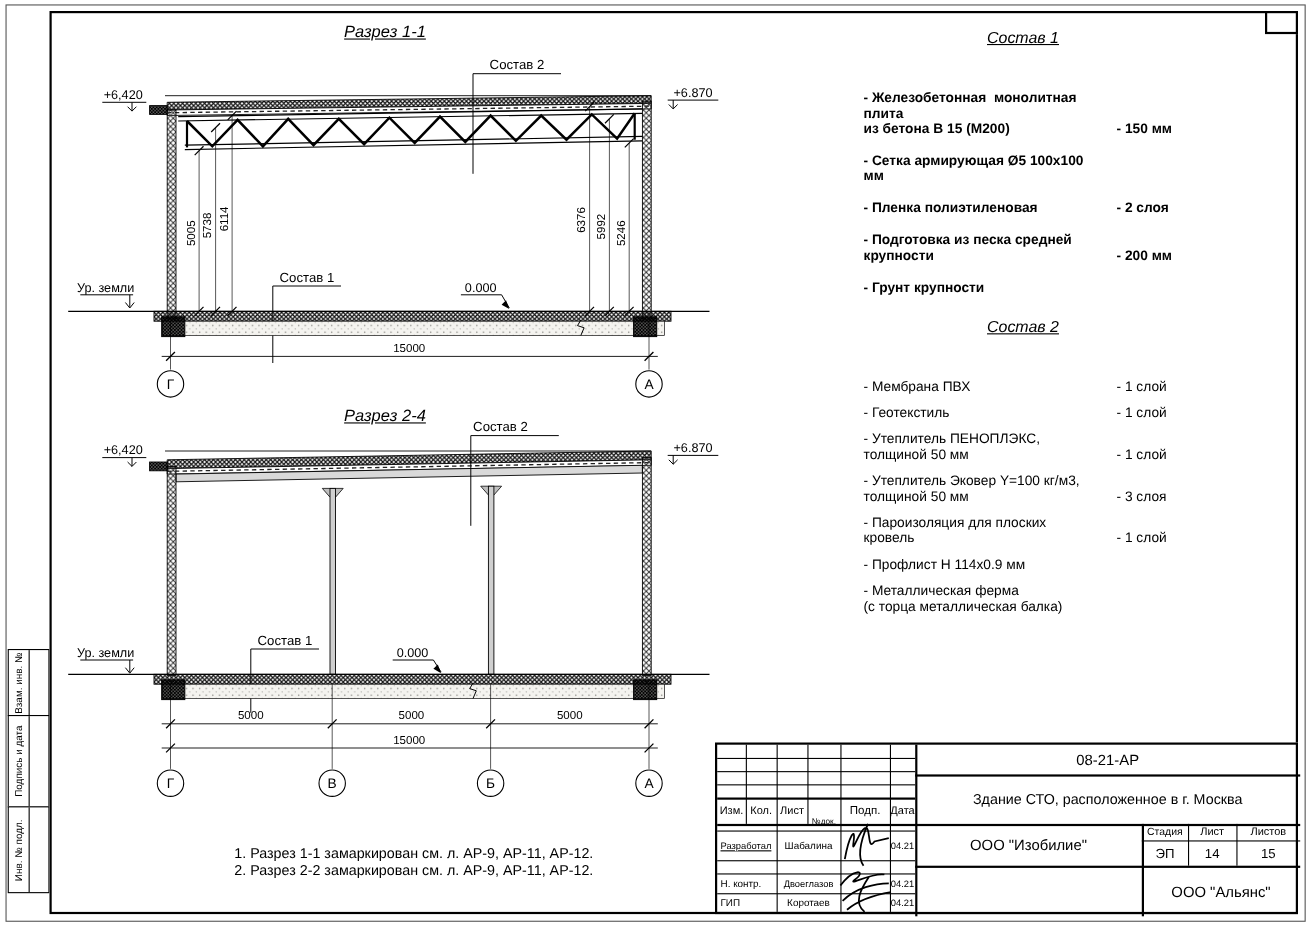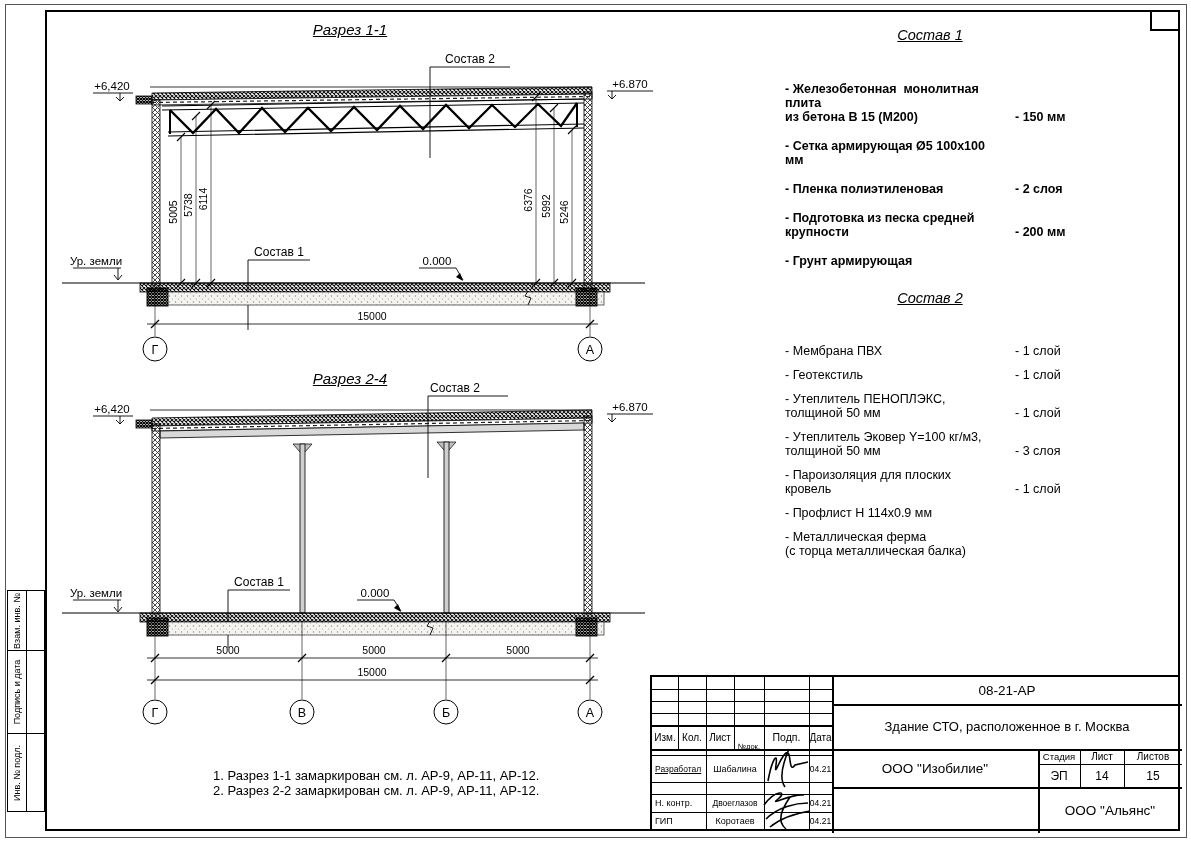--- a/index.html
+++ b/index.html
@@ -310,21 +310,21 @@
     <div class="mat-item">
       <div class="mat-name">- Пленка полиэтиленовая</div>
       <div class="mat-value">-  2 слоя</div>
     </div>
     <div class="mat-item">
       <div class="mat-name">- Подготовка из песка средней
 крупности</div>
       <div class="mat-value">- 200 мм</div>
     </div>
     <div class="mat-item">
-      <div class="mat-name">- Грунт армирующая</div>
+      <div class="mat-name">- Грунт крупности</div>
       <div class="mat-value"></div>
     </div>
   </div>
 
   <div class="mat-title" style="left:850px;top:290px;">Состав 2</div>
   <div class="mat-list" id="sostav2-list" style="top:344px;">
     <div class="mat-item">
       <div class="mat-name">- Мембрана ПВХ</div>
       <div class="mat-value">- 1 слой</div>
     </div>

